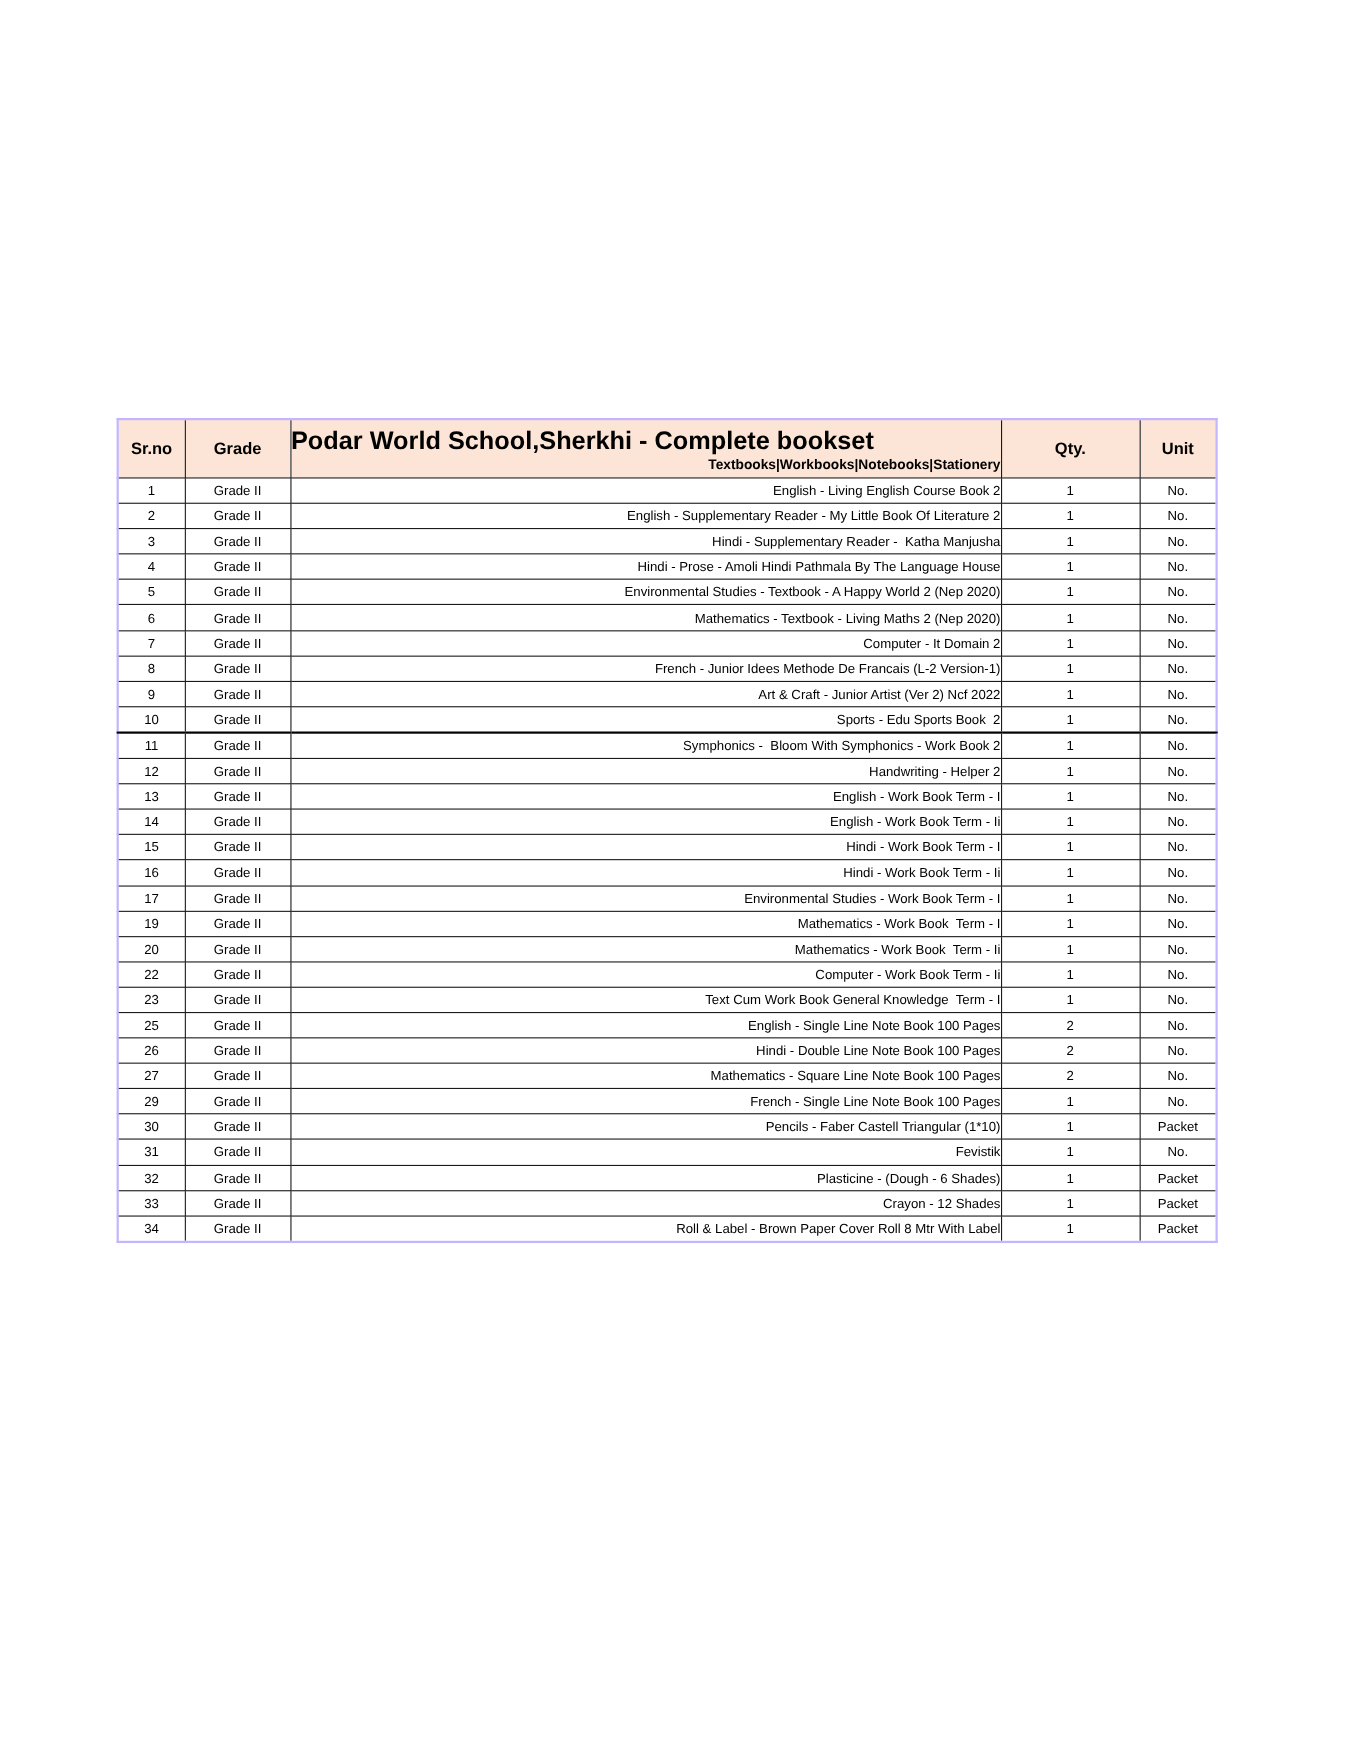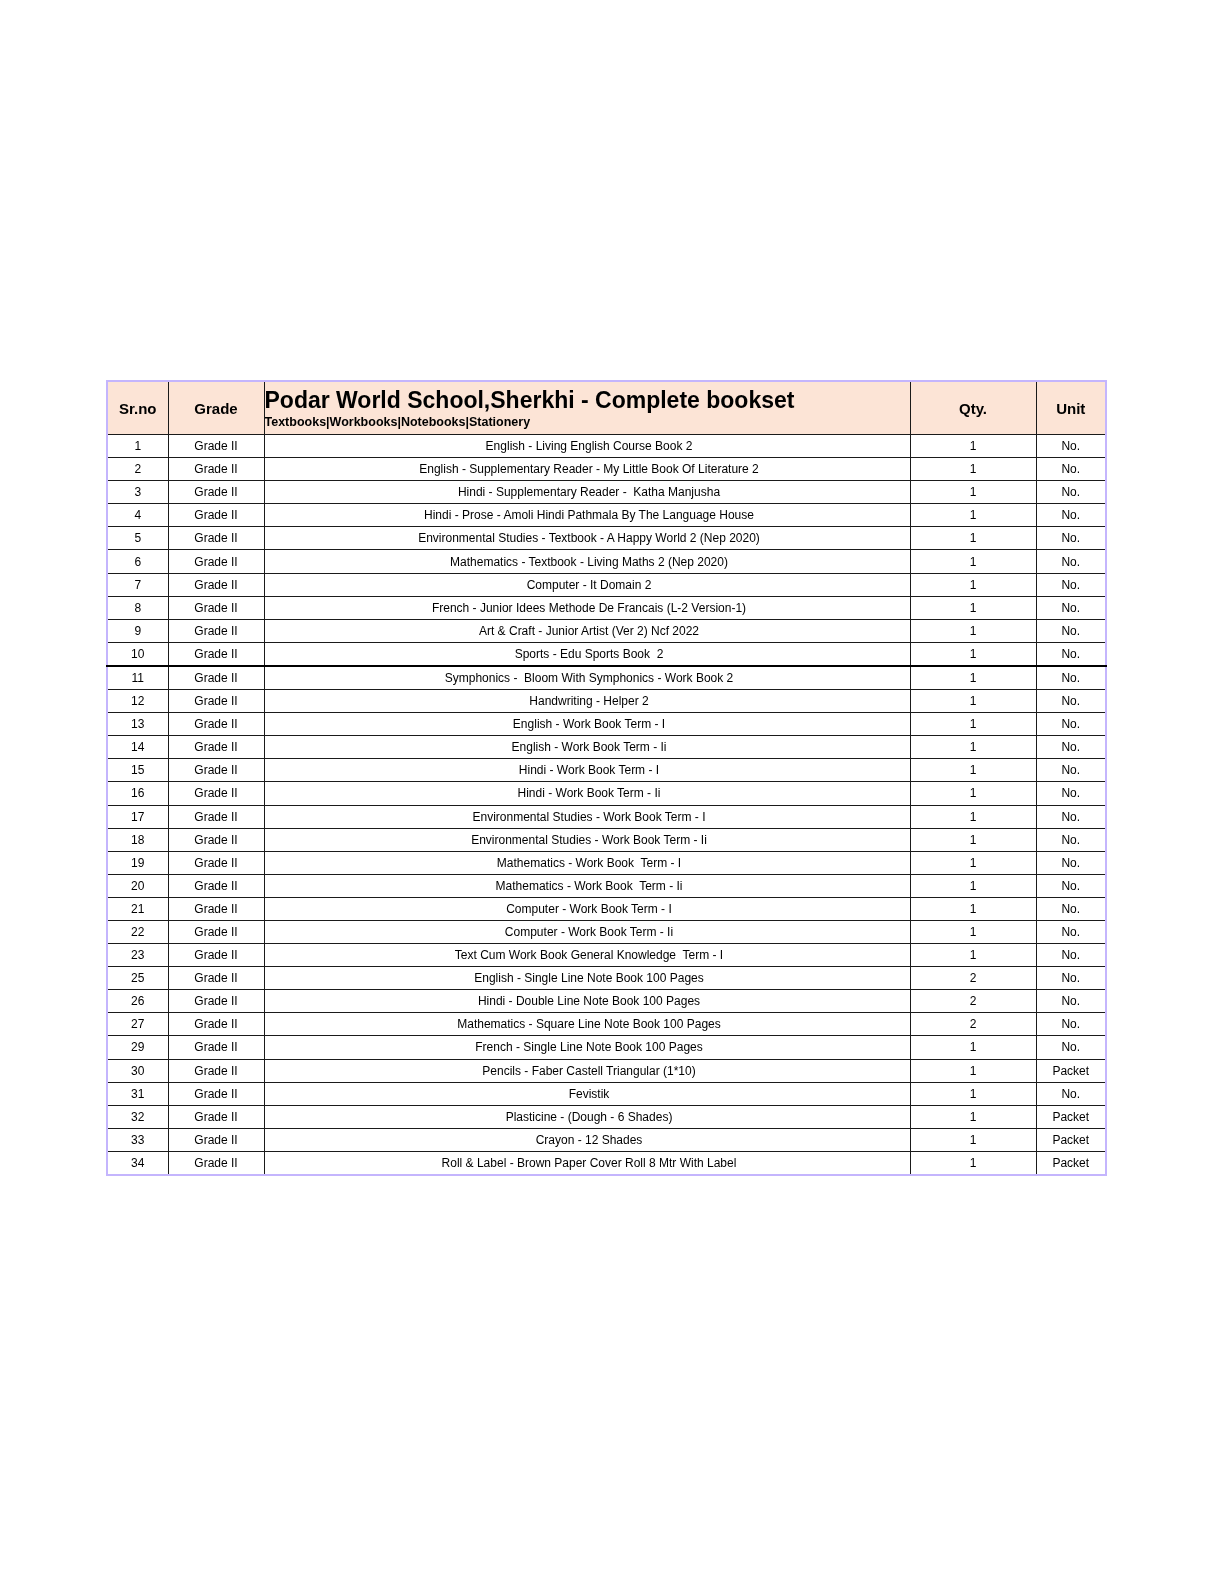--- a/index.html
+++ b/index.html
@@ -46,33 +46,33 @@
   }
   .hdr-title-line1 {
     font-size: 23px;
     font-weight: bold;
     text-align: left;
     line-height: 1.25;
   }
   .hdr-title-line2 {
     font-size: 12.5px;
     font-weight: bold;
-    text-align: left;
+    text-align: right;
     line-height: 1.2;
   }
   tbody td {
     height: 22.1px;
     font-size: 12px;
     line-height: 1;
   }
   td.cell-sr, td.cell-grade, td.cell-qty, td.cell-unit {
     text-align: center;
   }
   td.cell-item {
-    text-align: center;
+    text-align: right;
     padding-left: 4px;
     white-space: pre;
   }
   tr.section-end td {
     border-bottom-width: 2px;
     border-bottom-color: #000000;
     margin-left: 14px;
   }
 </style>
 </head>
@@ -228,51 +228,37 @@
   </tr>
 
   <tr>
     <td class="cell-sr">17</td>
     <td class="cell-grade">Grade II</td>
     <td class="cell-item">Environmental Studies - Work Book Term - I</td>
     <td class="cell-qty">1</td>
     <td class="cell-unit">No.</td>
   </tr>
 
-  <tr>
-    <td class="cell-sr">18</td>
-    <td class="cell-grade">Grade II</td>
-    <td class="cell-item">Environmental Studies - Work Book Term - Ii</td>
-    <td class="cell-qty">1</td>
-    <td class="cell-unit">No.</td>
-  </tr>
 
   <tr>
     <td class="cell-sr">19</td>
     <td class="cell-grade">Grade II</td>
     <td class="cell-item">Mathematics - Work Book  Term - I</td>
     <td class="cell-qty">1</td>
     <td class="cell-unit">No.</td>
   </tr>
 
   <tr>
     <td class="cell-sr">20</td>
     <td class="cell-grade">Grade II</td>
     <td class="cell-item">Mathematics - Work Book  Term - Ii</td>
     <td class="cell-qty">1</td>
     <td class="cell-unit">No.</td>
   </tr>
 
-  <tr>
-    <td class="cell-sr">21</td>
-    <td class="cell-grade">Grade II</td>
-    <td class="cell-item">Computer - Work Book Term - I</td>
-    <td class="cell-qty">1</td>
-    <td class="cell-unit">No.</td>
-  </tr>
 
   <tr>
     <td class="cell-sr">22</td>
     <td class="cell-grade">Grade II</td>
     <td class="cell-item">Computer - Work Book Term - Ii</td>
     <td class="cell-qty">1</td>
     <td class="cell-unit">No.</td>
   </tr>
 
   <tr>

